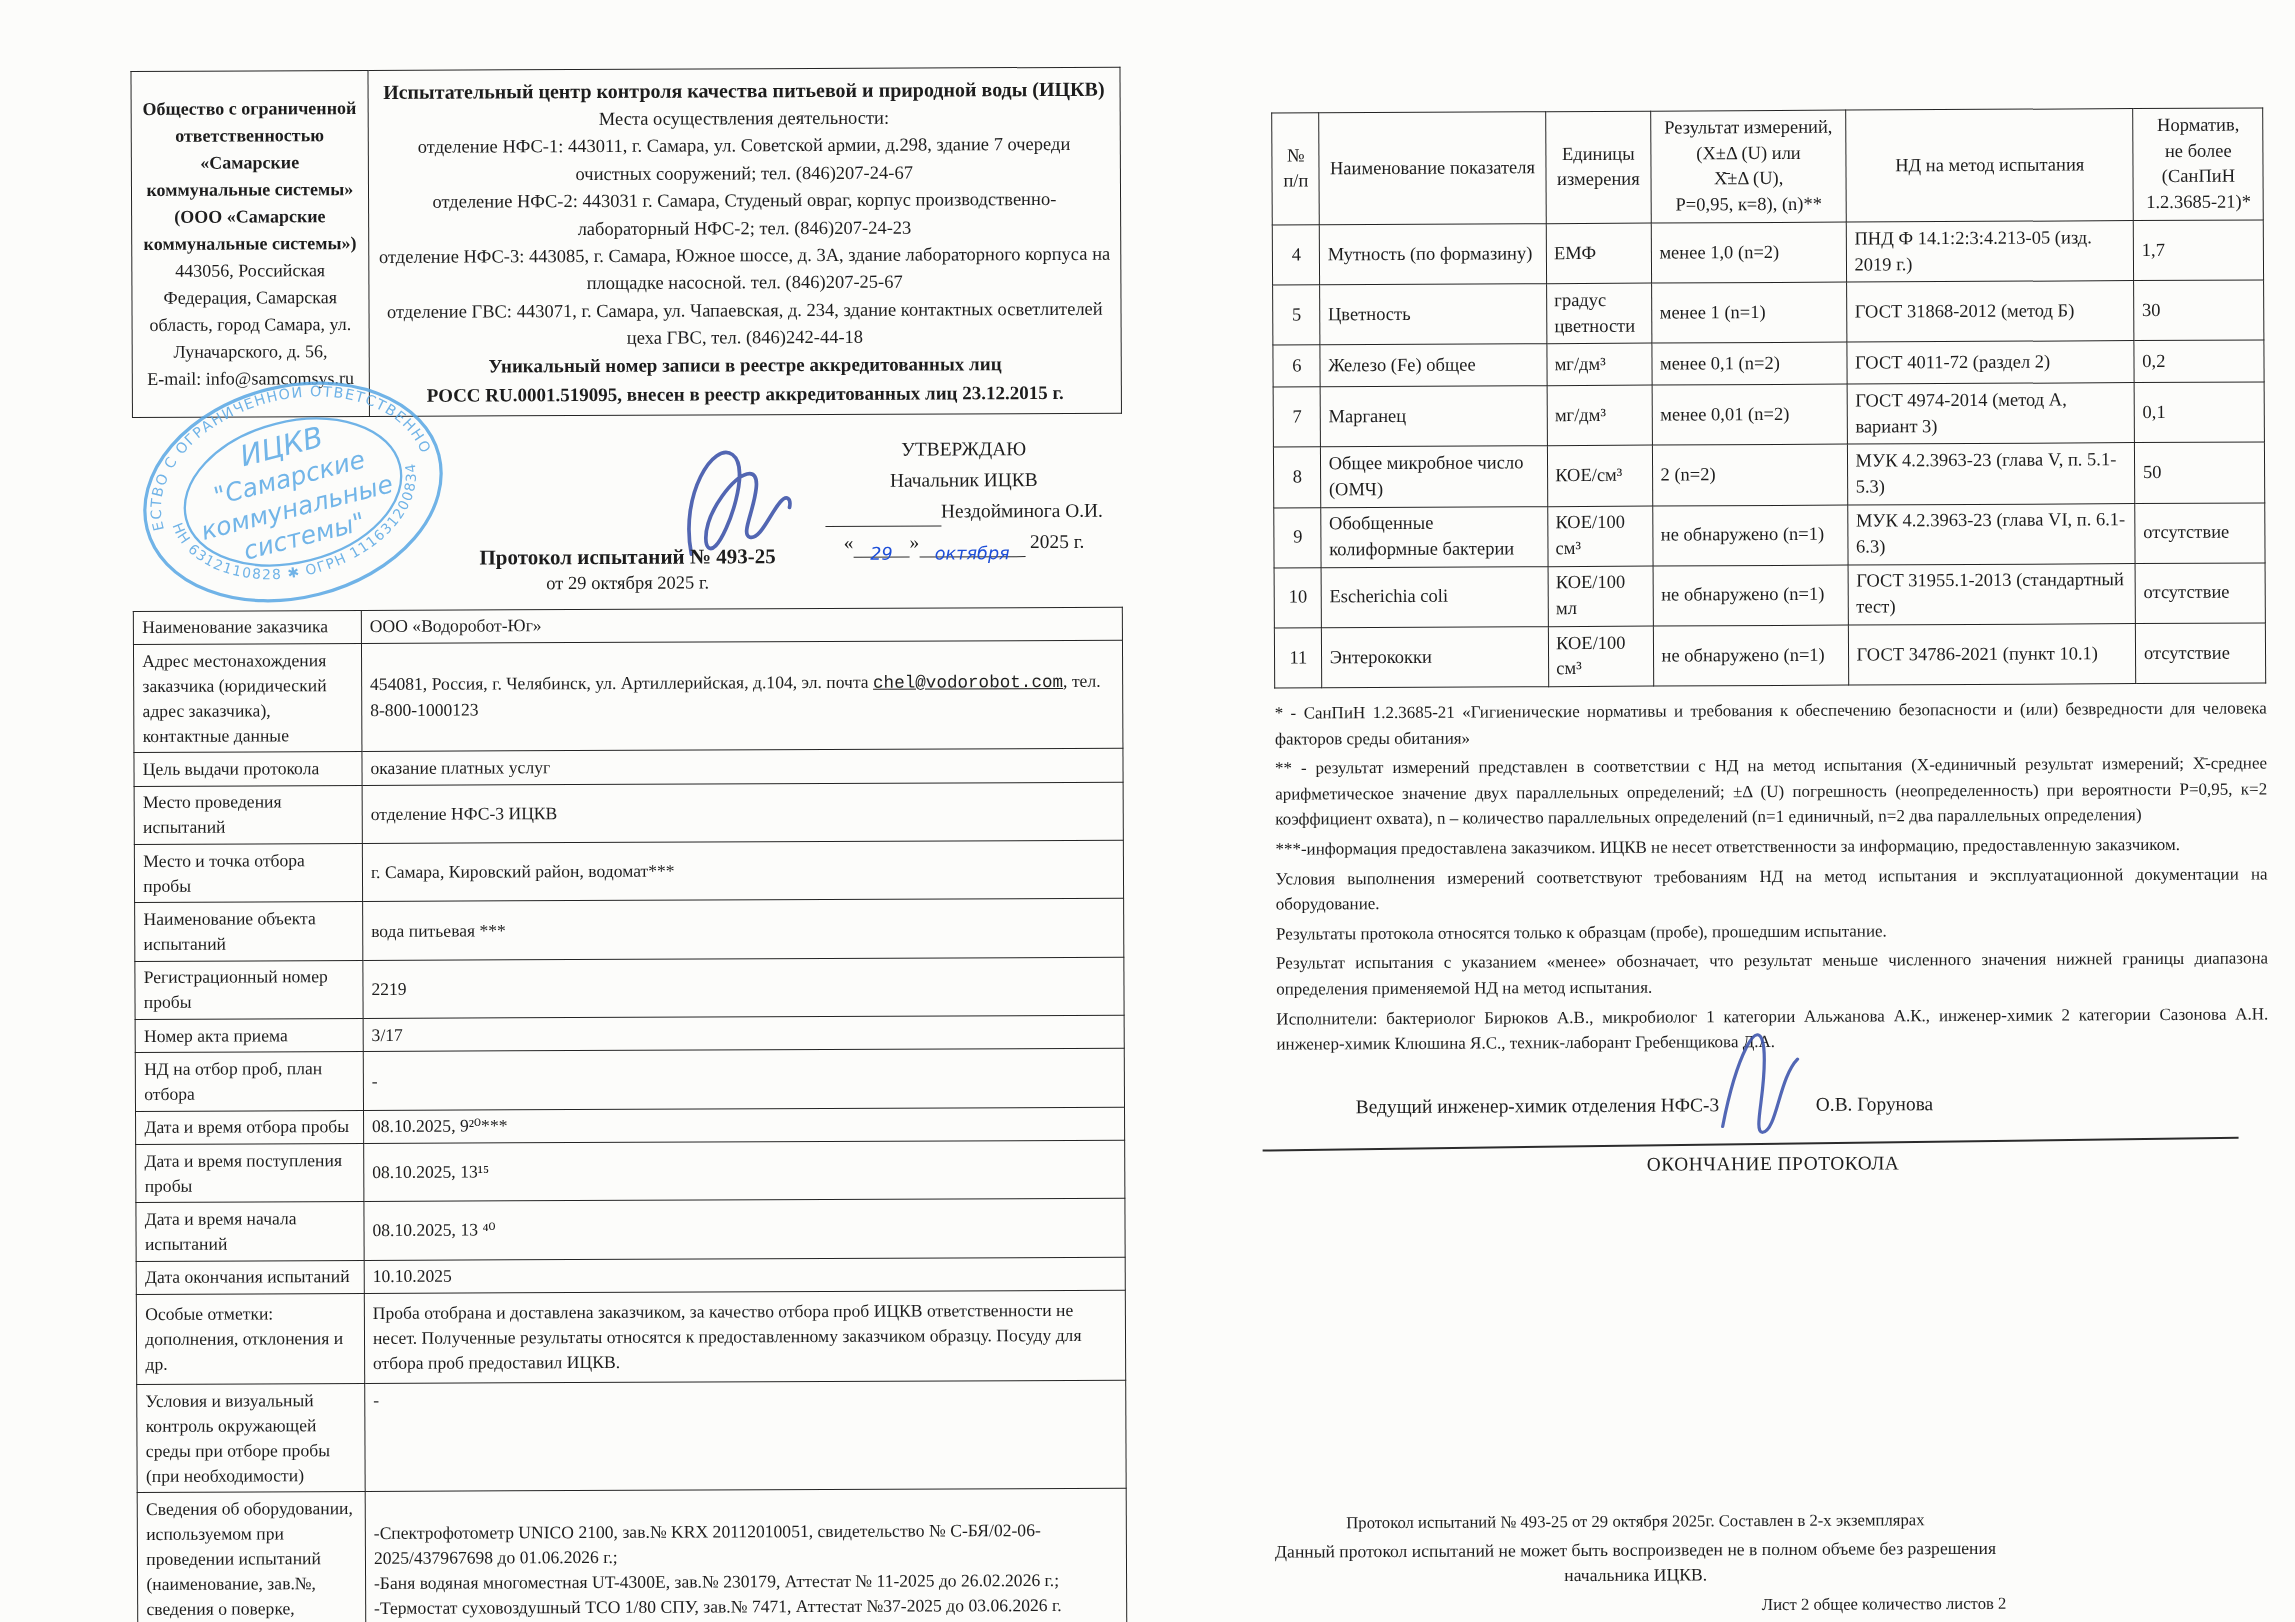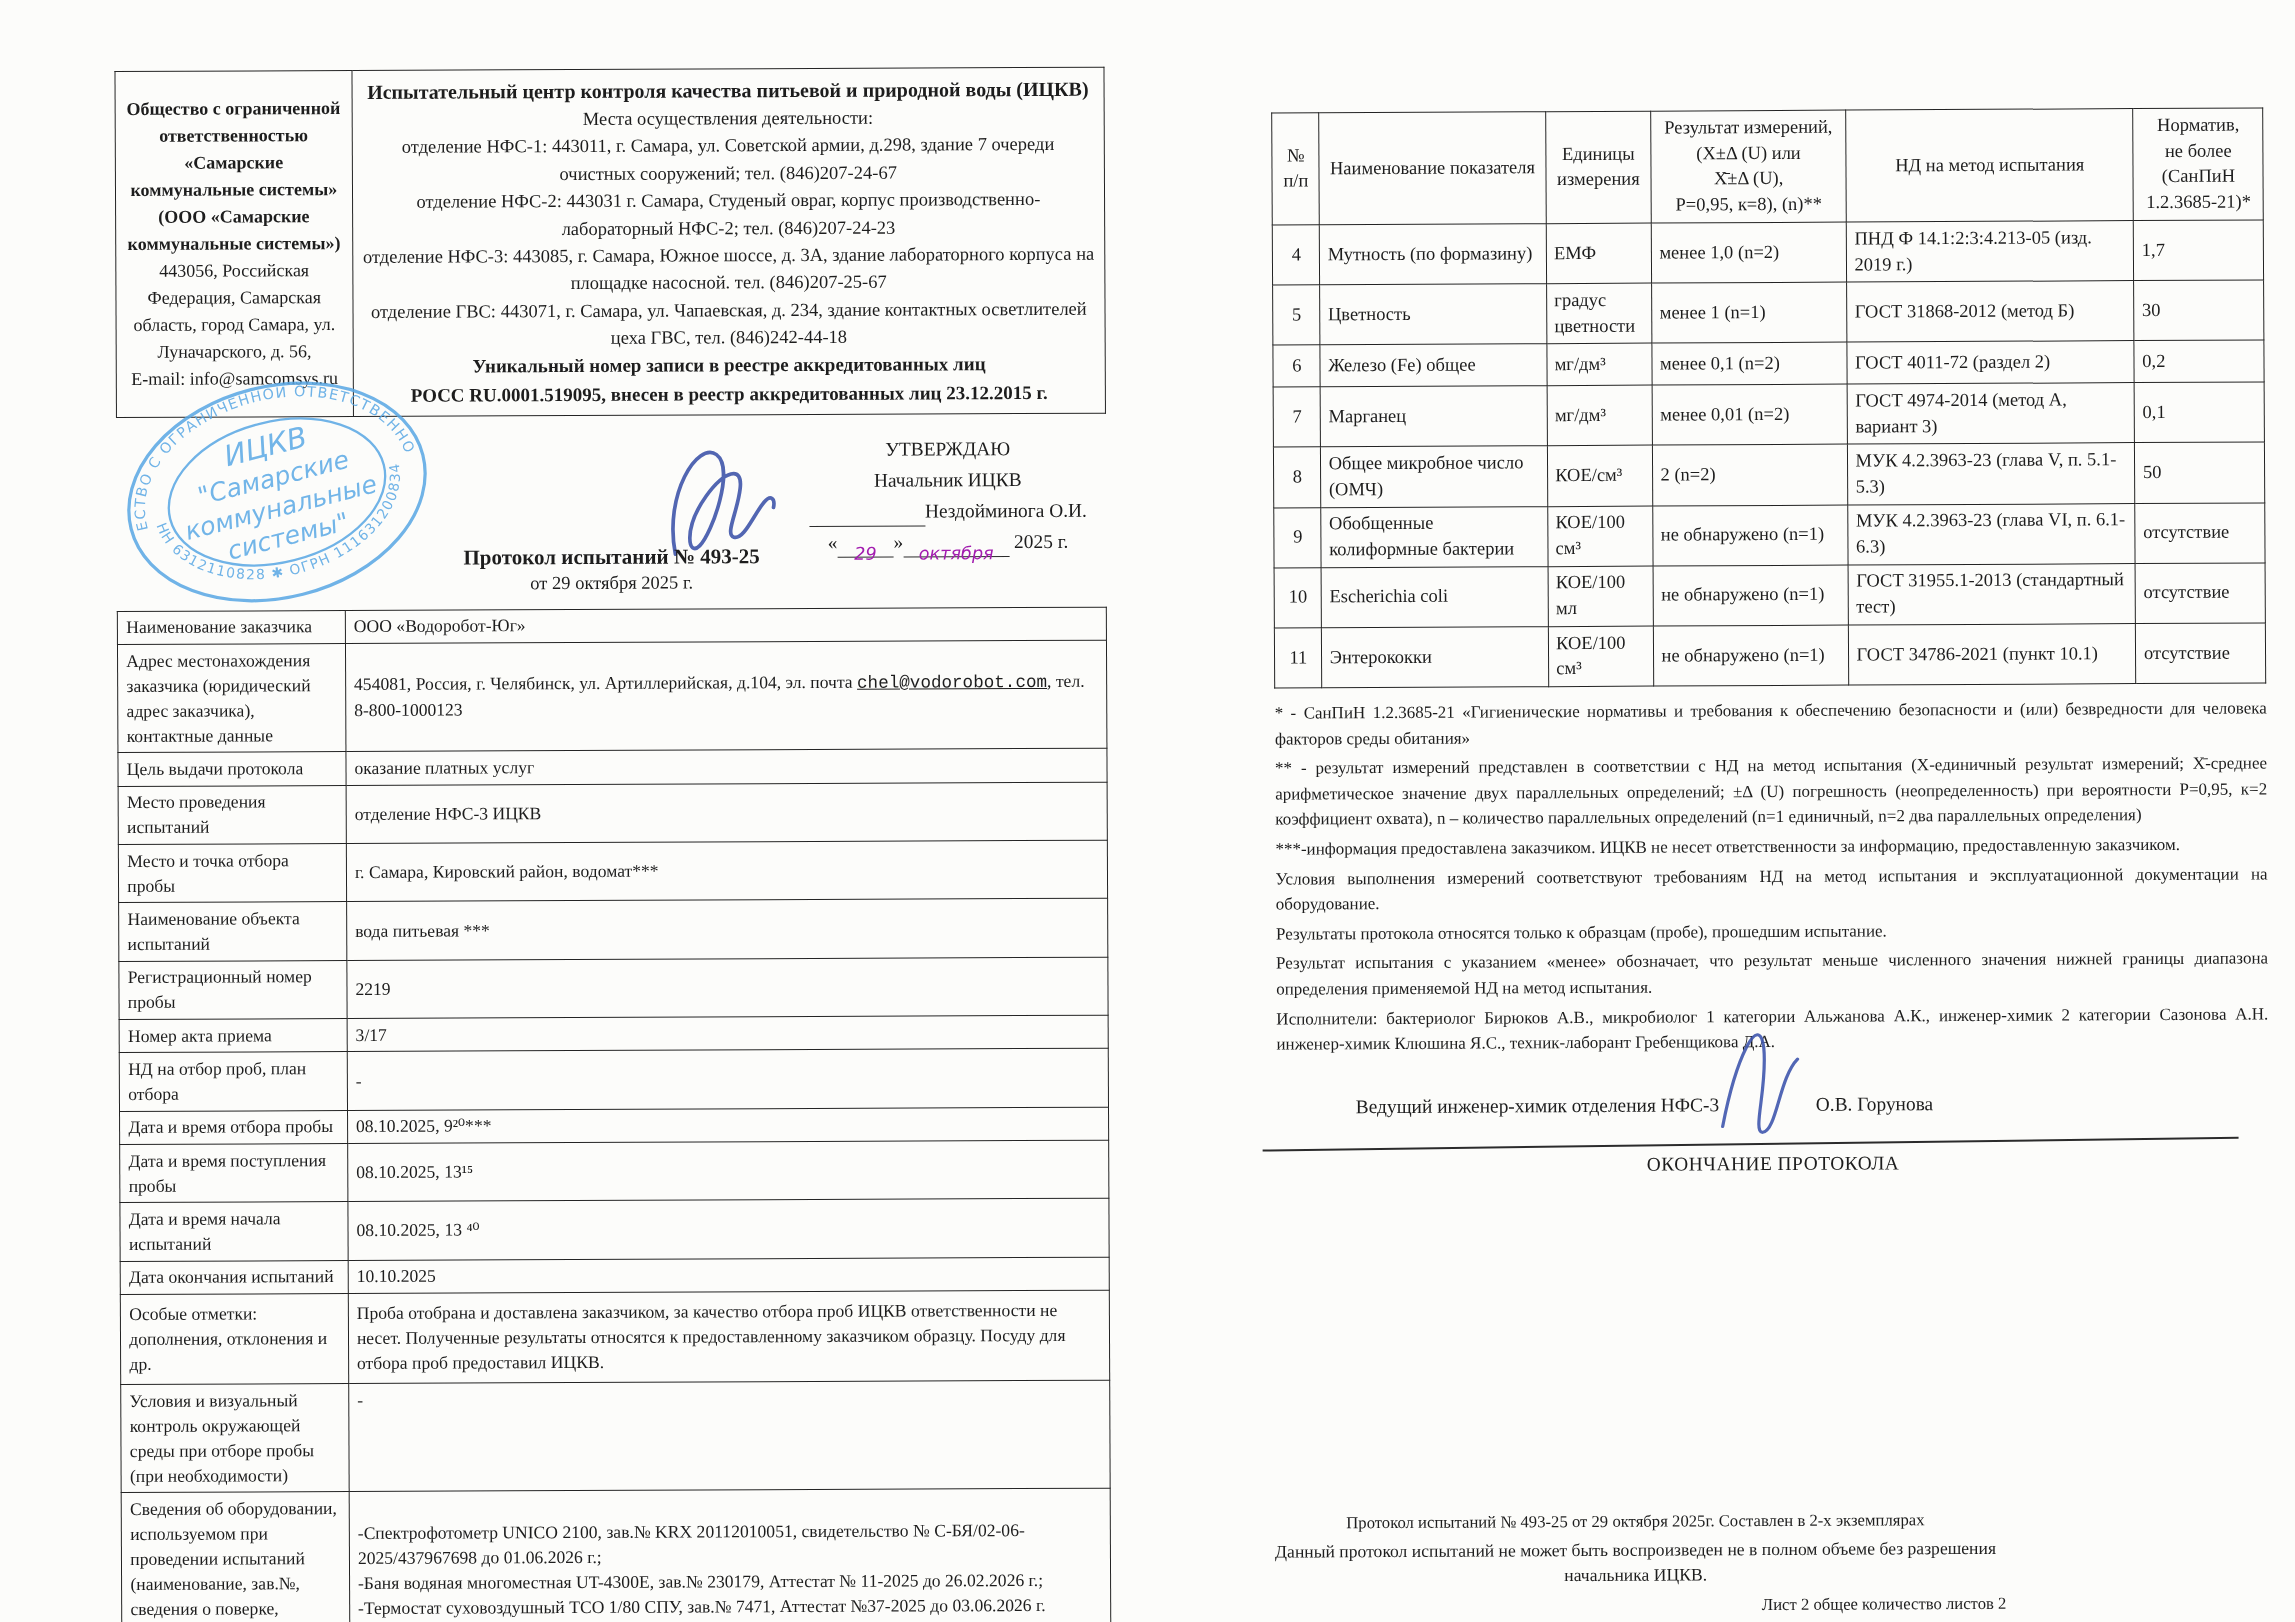--- a/index.html
+++ b/index.html
@@ -1,19 +1,19 @@
 <!DOCTYPE html>
 <html style="font-size:7.4px"><head>
 <meta charset="utf-8">
 <style>
   html,body{margin:0;padding:0;background:#efefed;}
   .sheet{position:relative;width:2295px;height:1623px;background:#fcfcfa;overflow:hidden;
          font-family:"Liberation Serif","DejaVu Serif",serif;color:#1d1d1d;}
   .page{position:absolute;top:0;height:1623px;}
-  #page1{left:0;width:1147px;}
+  #page1{left:16px;width:1147px;}
   #page2{left:1249px;width:1046px;}
   .tilt{position:absolute;inset:0;transform:rotate(-0.25deg);transform-origin:50% 40%;}
 
   
   .org-table{position:absolute;left:117px;top:69px;width:990px;border-collapse:collapse;}
   .org-table td{border:1.9px solid #242424;vertical-align:middle;padding:6.5px 9.3px;}
   .org-left{width:217px;text-align:center;font-size:18px;line-height:1.5;}
   .org-left .b{font-weight:bold;}
   .org-right{text-align:center;font-size:18.5px;line-height:1.48;}
   .org-right .t{font-weight:bold;font-size:20px;}
@@ -21,21 +21,21 @@
 
   
   .stamp{position:absolute;left:104px;top:368px;opacity:.85;}
 
   
   .approve{position:absolute;left:782px;top:435px;width:333px;font-size:19.4px;line-height:1.6;text-align:center;}
   .approve .nameline{white-space:nowrap;}
   .blank{display:inline-block;width:116px;border-bottom:1.4px solid #2c2c2c;height:19.4px;vertical-align:bottom;}
   .blank.small{width:56px;}
   .blank.mid{width:106px;}
-  .ink{color:#a21caf;font-family:"DejaVu Sans",sans-serif;font-style:italic;font-size:17.6px;text-align:right;}
+  .ink{color:#1d4ed8;font-family:"DejaVu Sans",sans-serif;font-style:italic;font-size:17.6px;text-align:right;}
   .sig1{position:absolute;left:655px;top:416px;}
   .sig2{position:absolute;left:430px;top:-88px;}
 
   
   .content1{position:absolute;left:117px;top:545px;width:990px;}
   .doc-title{text-align:center;font-weight:bold;font-size:21px;}
   .doc-date{text-align:center;font-size:18.5px;margin-top:2.8px;}
 
   .details{width:100%;border-collapse:collapse;margin-top:15px;font-size:17.6px;}
   .details td{border:1.4px solid #242424;padding:3.7px 8.3px;vertical-align:middle;line-height:1.42;}

